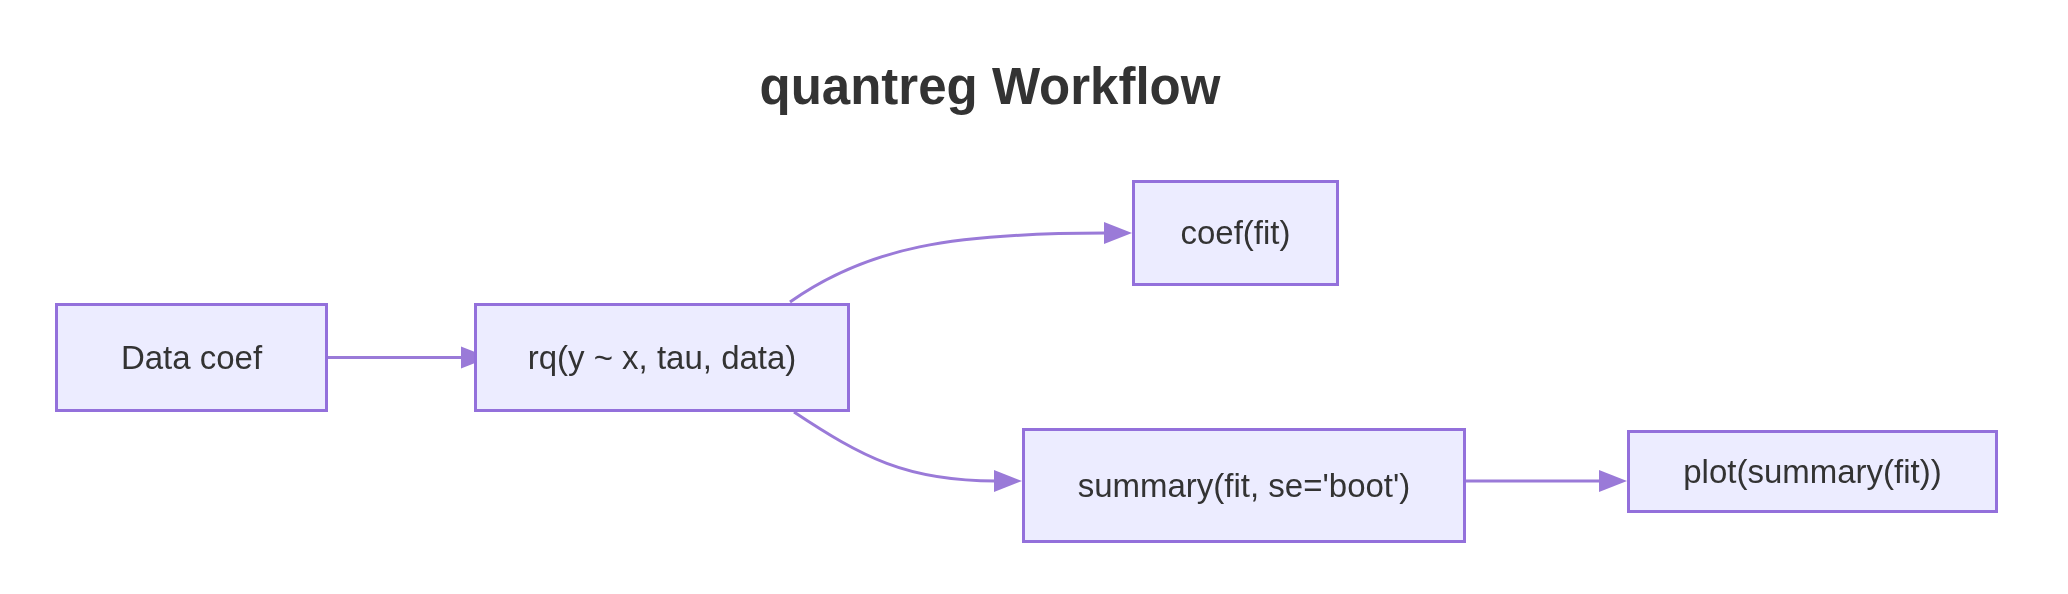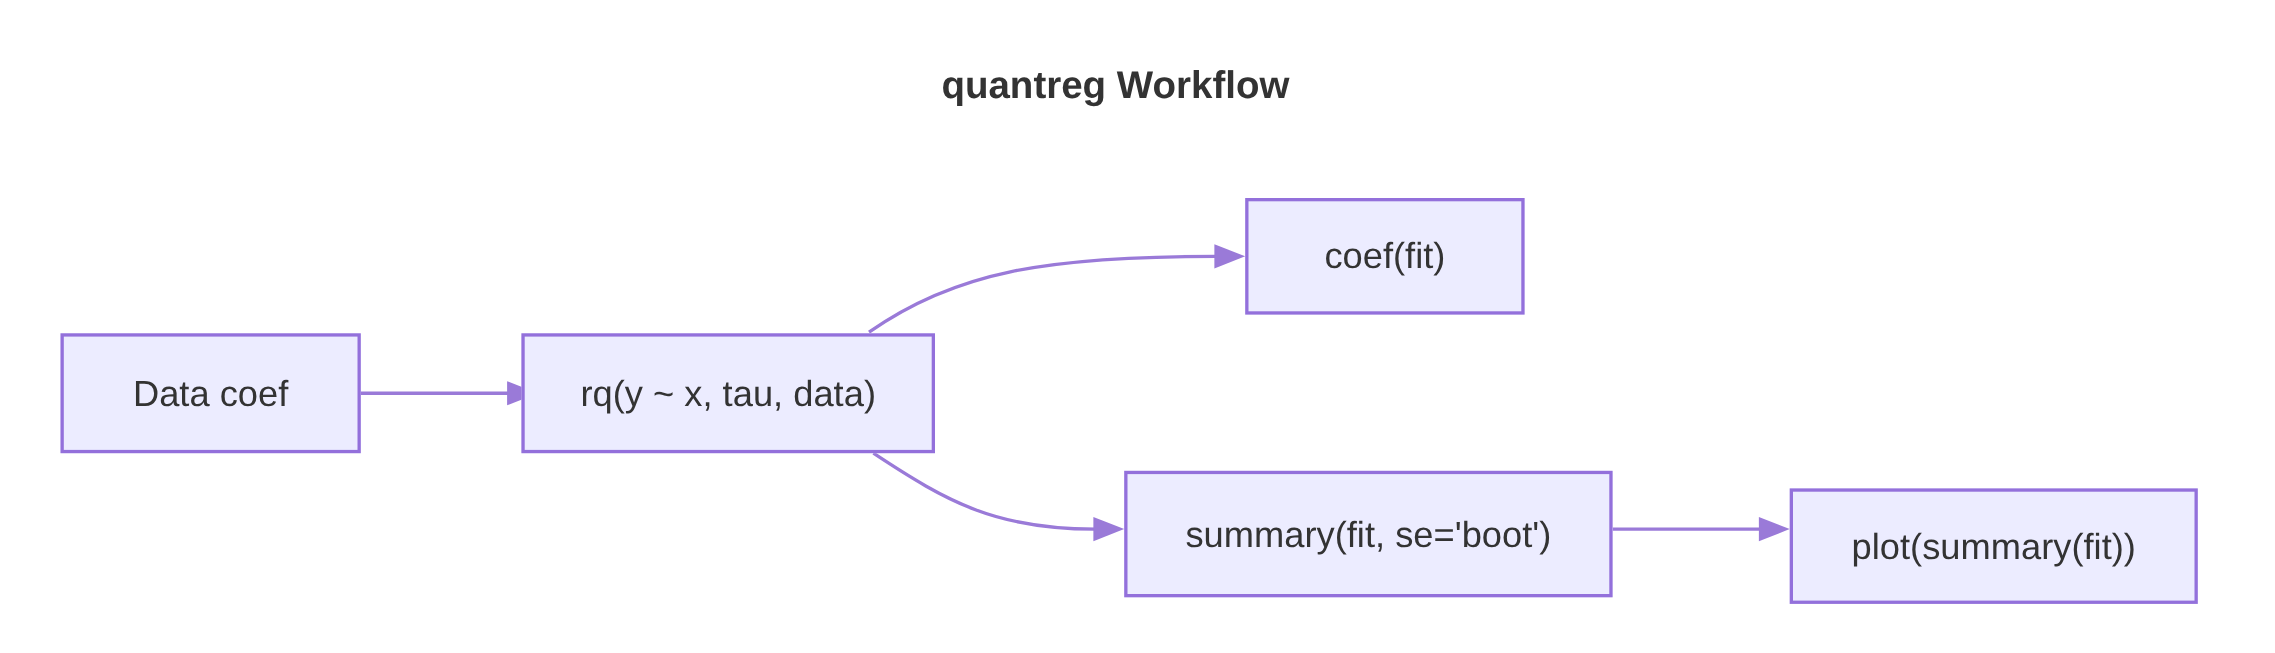--- a/index.html
+++ b/index.html
@@ -11,23 +11,23 @@
   .canvas {
     position: relative;
     width: 2068px;
     height: 594px;
     background: #ffffff;
     overflow: hidden;
   }
   .diagram-title {
     position: absolute;
     top: 58px;
-    left: 1014px;
+    left: 990px;
     transform: translateX(-50%);
-    font-size: 35px;
+    font-size: 51px;
     font-weight: 700;
     color: #333333;
     white-space: nowrap;
     line-height: 1.15;
   }
   .edges-layer {
     position: absolute;
     top: 0;
     left: 0;
     width: 2068px;
@@ -49,23 +49,23 @@
     border: 3px solid #9370DB;
     display: flex;
     align-items: center;
     justify-content: center;
     font-size: 33px;
     color: #333333;
     white-space: nowrap;
   }
   .node-a { left: 55px;   top: 303px; width: 273px; height: 109px; }
   .node-b { left: 474px;  top: 303px; width: 376px; height: 109px; }
-  .node-c { left: 1132px; top: 180px; width: 254px; height: 106px; }
+  .node-c { left: 1132px; top: 180px; width: 207px; height: 106px; }
   .node-d { left: 1022px; top: 428px; width: 444px; height: 115px; justify-content: center; }
-  .node-e { left: 1627px; top: 444px; width: 371px; height: 105px; }
+  .node-e { left: 1627px; top: 430px; width: 371px; height: 83px; }
 </style>
 </head>
 <body>
 
 <div class="canvas">
 
   <div class="diagram-title">quantreg Workflow</div>
 
   <svg class="edges-layer" viewBox="0 0 2068 594" xmlns="http://www.w3.org/2000/svg">
 

